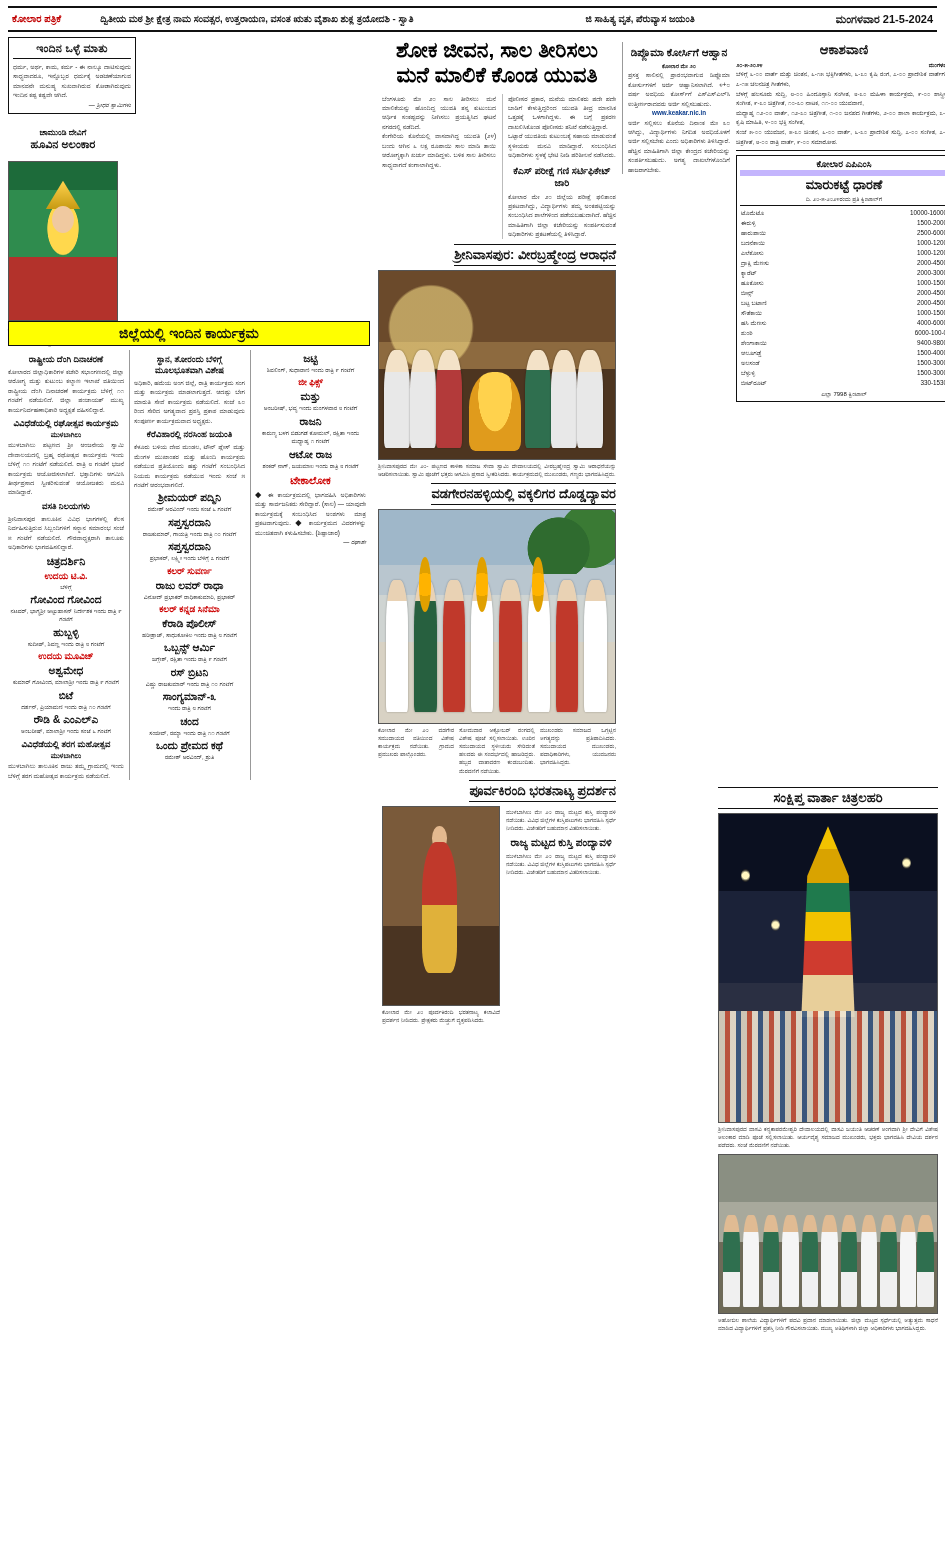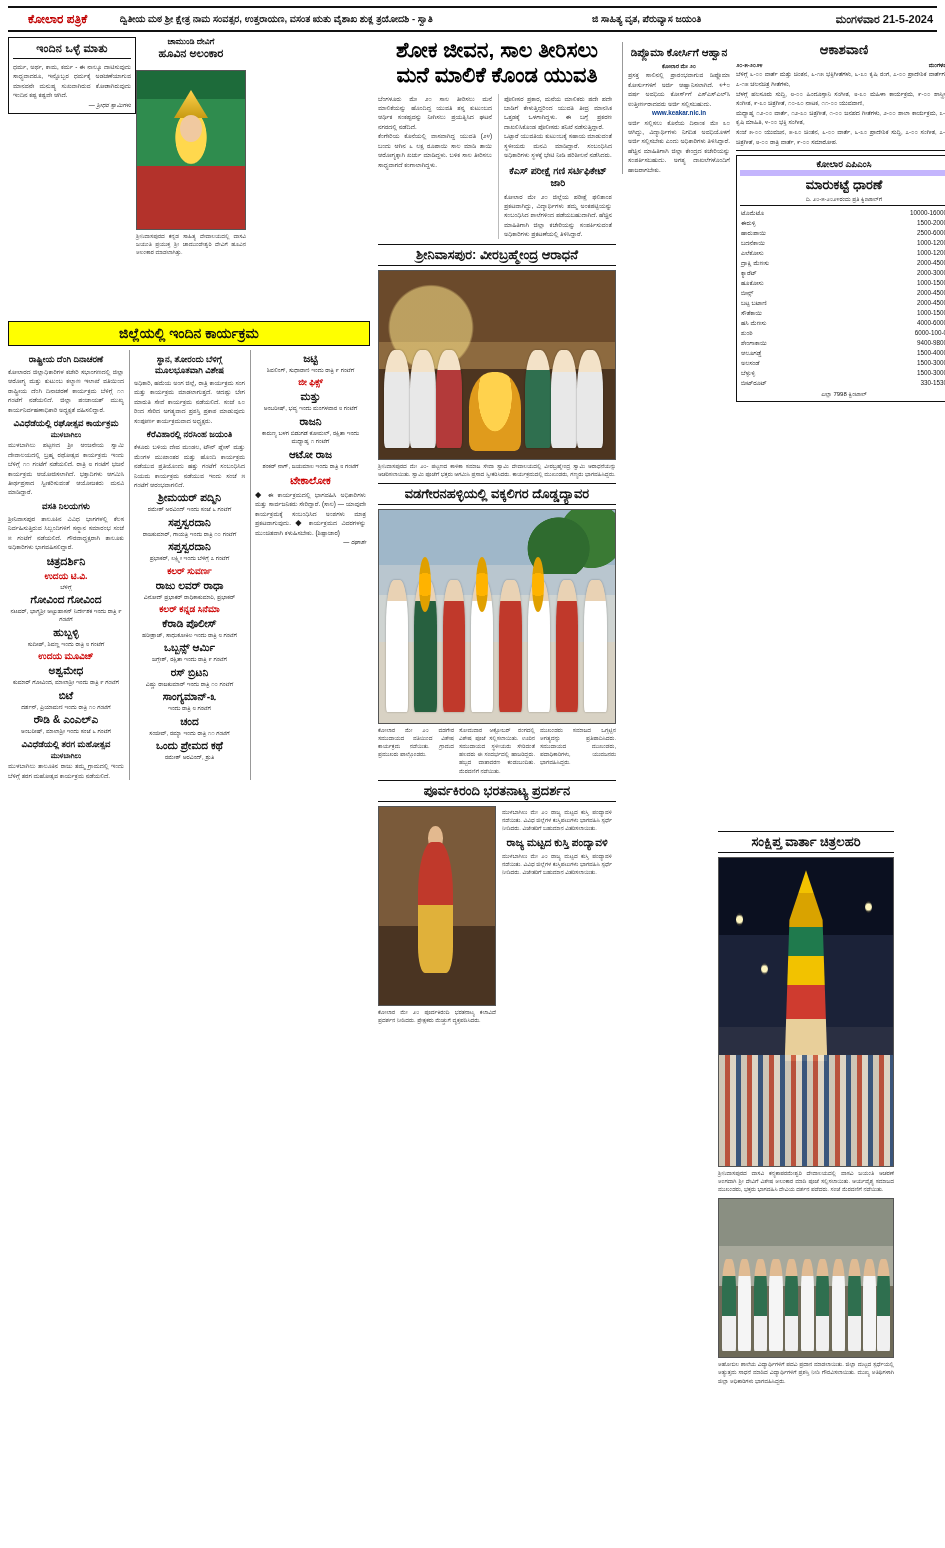--- a/index.html
+++ b/index.html
@@ -27,34 +27,36 @@
     height: 26px;
     display: flex;
     align-items: center;
     font-size: 9.5px;
     font-weight: bold;
     padding: 0 4px;
     gap: 8px;
     white-space: nowrap;
     overflow: hidden;
   }
-  .mh-left { color: #c00000; font-size: 12px; margin-left: 16px; }
+  .mh-left { color: #c00000; font-size: 10px; }
   .mh-mid { flex: 1; text-align: center; font-size: 9.5px; }
   .mh-right { font-size: 11px; }
 
   
   .content {
     display: flex;
+    gap: 5px;
     margin-top: 5px;
     height: 1500px;
+    flex-direction: column;
   }
   .col { display: flex; flex-direction: column; }
   .col-1 { width: 128px; }
   .col-2 { width: 110px; }
-  .col-4 { width: 228px; }
+  .col-4 { width: 228px; align-items: flex-end; }
 
   
   .body-text {
     font-size: 6.3px;
     line-height: 1.5;
     text-align: justify;
     color: #1a1a1a;
     hyphens: auto;
     word-break: break-word;
   }
@@ -570,21 +572,21 @@
               <tr>
                 <td>ಬೀಟ್‌ರೂಟ್</td>
                 <td class="val">330-1530</td>
               </tr>
             </tbody>
         </table>
         <div class="mkt-note">ಎಲ್ಲಾ 7998 ಕ್ವಿಂಟಾಲ್</div>
       </div>
     </div>
 
-    <div style="position:absolute;left:718px;top:826px;width:176px">
+    <div style="position:absolute;left:718px;top:782px;width:220px">
       <div class="band-title" style="font-size:13px">ಸಂಕ್ಷಿಪ್ತ ವಾರ್ತಾ ಚಿತ್ರಲಹರಿ</div>
       <div class="photo ph-chariot">
         <div class="car"></div>
         <div class="lamp" style="left:10%;top:18%"></div>
         <div class="lamp" style="left:84%;top:14%"></div>
         <div class="lamp" style="left:24%;top:34%"></div>
         <div class="crowd"></div>
       </div>
       <div class="caption">ಶ್ರೀನಿವಾಸಪುರದ ವಾಸವಿ ಕನ್ಯಕಾಪರಮೇಶ್ವರಿ ದೇವಾಲಯದಲ್ಲಿ ವಾಸವಿ ಜಯಂತಿ ಆಚರಣೆ ಅಂಗವಾಗಿ ಶ್ರೀ ದೇವಿಗೆ ವಿಶೇಷ ಅಲಂಕಾರ ಮಾಡಿ ಪೂಜೆ ಸಲ್ಲಿಸಲಾಯಿತು. ಆರ್ಯವೈಶ್ಯ ಸಮಾಜದ ಮುಖಂಡರು, ಭಕ್ತರು ಭಾಗವಹಿಸಿ ದೇವಿಯ ದರ್ಶನ ಪಡೆದರು. ಸಂಜೆ ಮೆರವಣಿಗೆ ನಡೆಯಿತು.</div>
 

